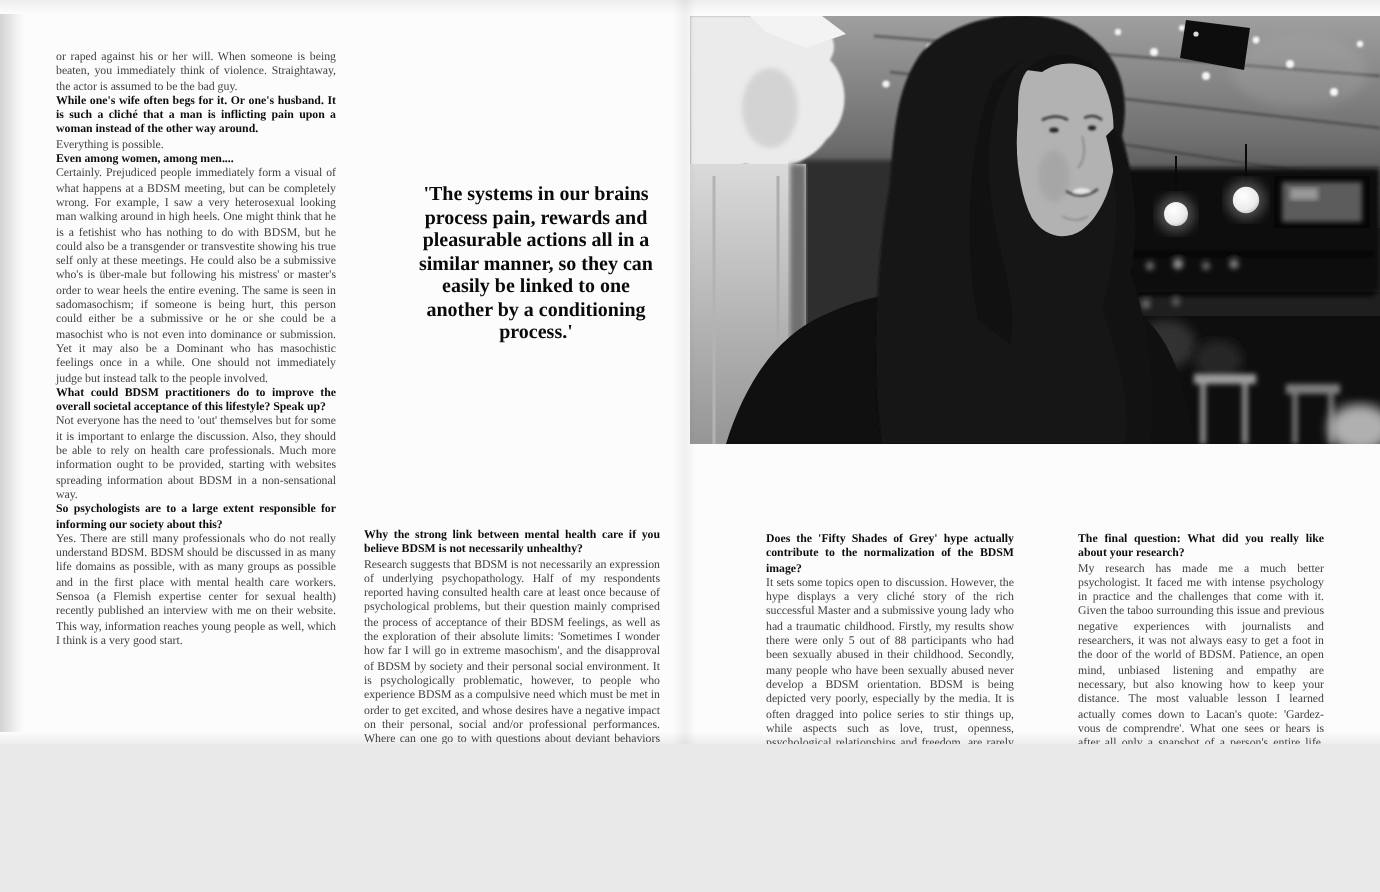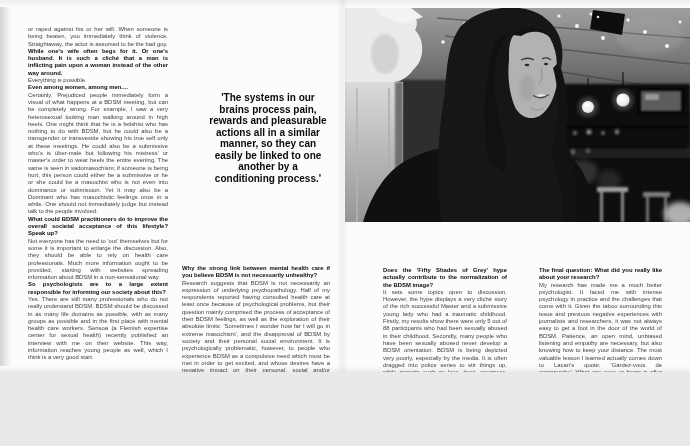--- a/index.html
+++ b/index.html
@@ -1,19 +1,19 @@
 <!DOCTYPE html>
 <html><head>
 <meta charset="utf-8">
 <style>
   html,body{margin:0;padding:0;background:#e9e9e9;}
   .canvas{
     position:relative;width:690px;height:372px;overflow:hidden;
     background:#fcfcfc;
-    font-family:Liberation Sans, sans-serif;
+    font-family:Liberation Serif, serif;
   }
   .edge-left{position:absolute;left:0;top:0;bottom:0;width:12px;
     background:linear-gradient(to right,#d3d3d3,#f2f2f2 70%,#fcfcfc);}
   .edge-top{position:absolute;left:0;top:0;right:0;height:7px;
     background:linear-gradient(to bottom,#ededed,#fcfcfc);}
   .edge-bottom{position:absolute;left:0;bottom:0;right:0;height:6px;
     background:linear-gradient(to top,#ececec,#fcfcfc);}
   .fold{position:absolute;left:336px;top:0;bottom:0;width:12px;
     background:linear-gradient(to right,rgba(0,0,0,0),rgba(0,0,0,0.05) 55%,rgba(0,0,0,0));}
   .col{position:absolute;font-size:5.9px;line-height:7.3px;color:#3e3e3e;

